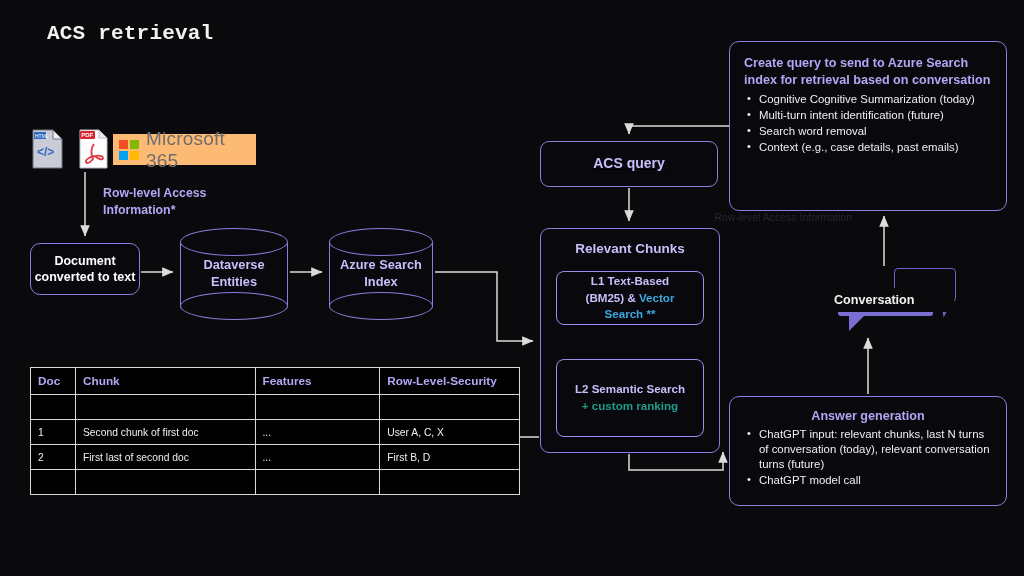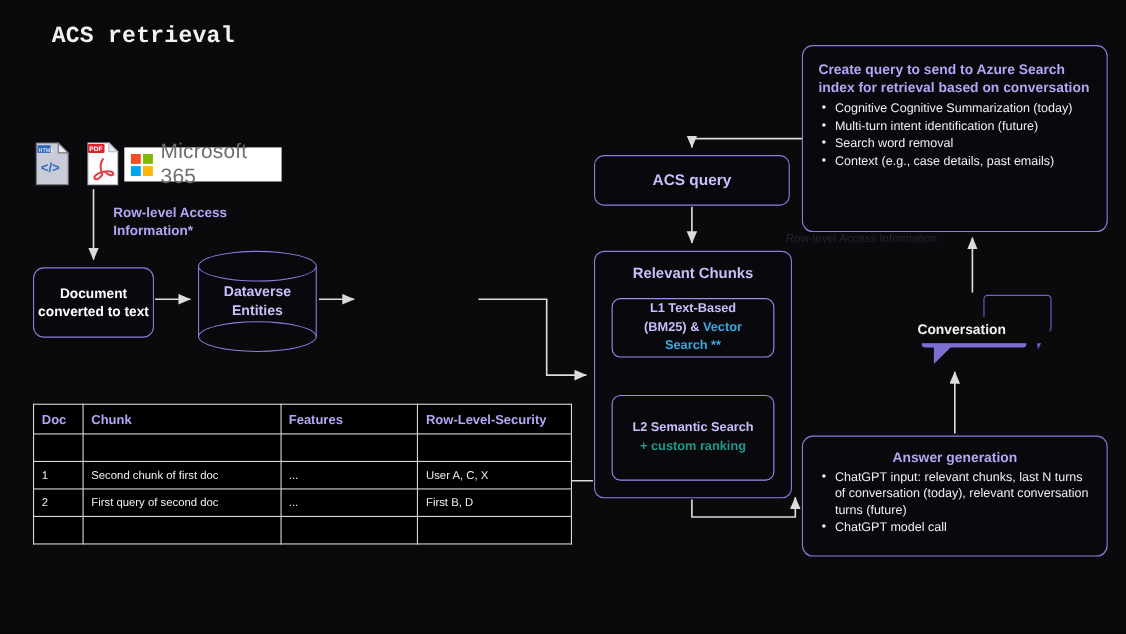--- a/index.html
+++ b/index.html
@@ -33,21 +33,21 @@
   }
   .rbox.lite { border-color:#9b8ff0; }
 
   .boxtext {
     width:100%; height:100%;
     display:flex; align-items:center; justify-content:center;
     text-align:center; line-height:1.28;
   }
 
   
-  #doc-box { left:30px; top:243px; width:110px; height:64px; border-radius:10px; }
+  #doc-box { left:30px; top:243px; width:110px; height:52px; border-radius:10px; }
   #doc-box .boxtext { color:#ffffff; font-size:12.5px; font-weight:bold; }
 
   
   #acs-query { left:540px; top:141px; width:178px; height:46px;text-decoration:underline; }
   #acs-query .boxtext { color:#c9bffb; font-size:14px; font-weight:bold; }
 
   
   #relevant-chunks { left:540px; top:228px; width:180px; height:225px; }
   #rc-title {
     position:absolute; left:0; top:12px; width:100%;
@@ -108,21 +108,21 @@
   #rowlevel-faint {
     left:662px; top:211px; width:190px;
     color:#262334; font-size:10.5px; font-weight:normal; line-height:1.2;text-align:right;
   }
 
   
   #icon-html { left:31px; top:129px; width:33px; height:40px; }
   #icon-pdf  { left:78px; top:129px; width:31px; height:40px; }
   #ms365 {
     left:113px; top:134px; width:143px; height:31px;
-    background:#ffffff; display:flex; align-items:center; padding-left:6px;
+    background:#fdba74; display:flex; align-items:center; padding-left:6px;
   }
   #ms365 .sq { width:20px; height:20px; position:relative; margin-right:7px; flex:0 0 auto; }
   #ms365 .sq i { position:absolute; width:9px; height:9px; display:block; }
   #ms365 .sq i.a { left:0;  top:0;  background:#f25022; }
   #ms365 .sq i.b { left:11px; top:0; background:#7fba00; }
   #ms365 .sq i.c { left:0;  top:11px; background:#00a4ef; }
   #ms365 .sq i.d { left:11px; top:11px; background:#ffb900; }
   #ms365 .txt { color:#6e6e6e; font-size:19px; letter-spacing:.2px; }
 
   
@@ -235,20 +235,26 @@
     <div class="boxtext">Document converted to text</div>
   </div>
 
   <div id="dataverse" class="cyl">
     <div class="body"></div>
     <div class="bot"></div>
     <div class="top"></div>
     <div class="lbl">Dataverse Entities</div>
   </div>
 
+  <div id="azsearch" class="cyl">
+    <div class="body"></div>
+    <div class="bot"></div>
+    <div class="top"></div>
+    <div class="lbl">Azure Search Index</div>
+  </div>
 
   <div id="acs-query" class="rbox">
     <div class="boxtext">ACS query</div>
   </div>
 
   <div id="relevant-chunks" class="rbox">
     <div id="rc-title">Relevant Chunks</div>
   </div>
 
   <div id="l1-box" class="rbox lite">
@@ -319,21 +325,21 @@
         <td></td>
       </tr>
       <tr>
         <td>1</td>
         <td>Second chunk of first doc</td>
         <td>...</td>
         <td>User A, C, X</td>
       </tr>
       <tr>
         <td>2</td>
-        <td>First query of second doc</td>
+        <td>First last of second doc</td>
         <td>...</td>
         <td>First B, D</td>
       </tr>
       <tr class="blank">
         <td></td>
         <td></td>
         <td></td>
         <td></td>
       </tr>
     </tbody>

